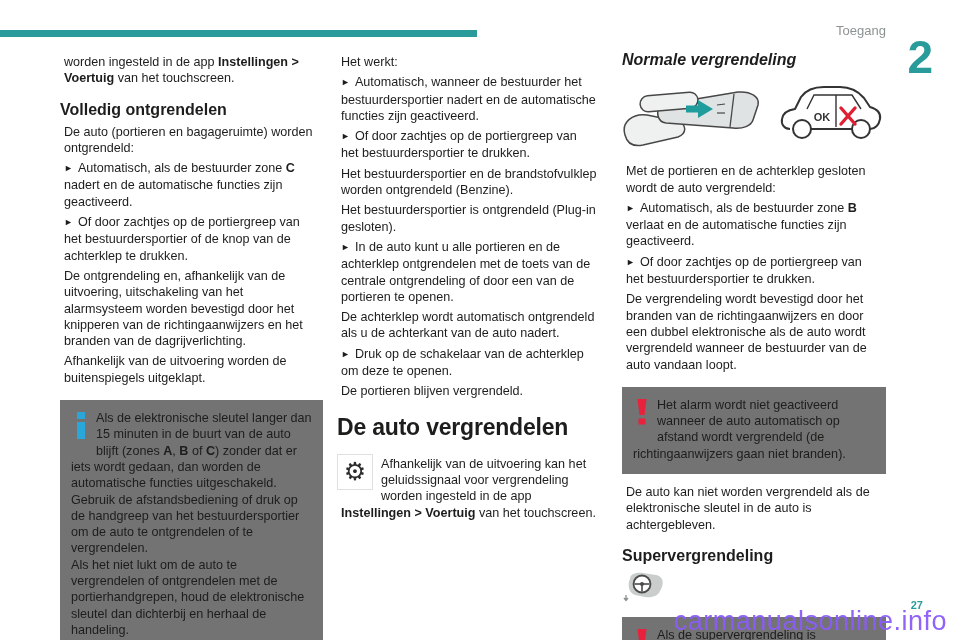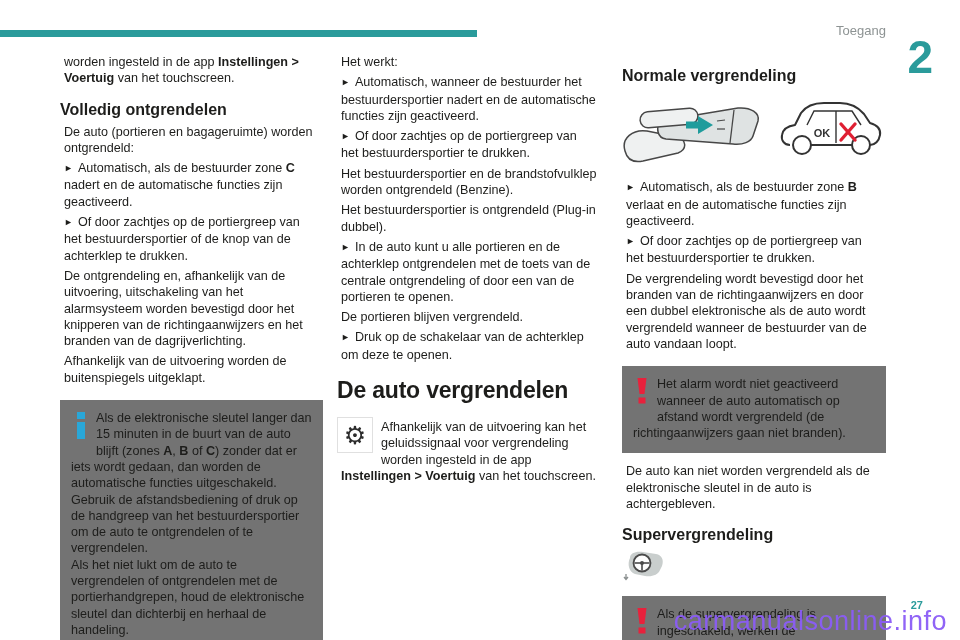--- a/index.html
+++ b/index.html
@@ -10,21 +10,21 @@
   .chapter-label{position:absolute;top:23px;right:74px;font-size:13px;color:#8d9393;}
   .chapter-num{position:absolute;top:34px;right:27px;font-size:46px;font-weight:bold;color:#2a9b9b;line-height:1;}
 
   .col{position:absolute;top:50px;font-size:12.6px;line-height:16.3px;}
   .col1{left:60px;width:263px;}
   .col2{left:337px;width:264px;}
   .col3{left:622px;width:264px;}
 
   .col p{margin:4px;}
   .col h2{font-size:16px;line-height:19px;margin:13px 0 5px 0;}
-  .col h2.first{margin-top:16px;}
+  .col h2.first{margin-top:0;font-style:italic;}
   .col h1{font-size:23px;line-height:25px;margin:15px 0 12px 0;letter-spacing:-0.2px;}
 
   .mk{font-size:9px;padding-right:5px;position:relative;top:-1px;}
   .rb{font-weight:bold;}
 
   .box{background:#737373;padding:10px 11px 12px 11px;margin:14px 0 10px 0;overflow:hidden;}
   .box .flicon{float:left;margin:2px 9px 2px 3px;}
   .box p{margin:0;}
 
   .gear-wrap{float:left;width:34px;height:34px;border:1px solid #e0e0e0;margin:2px 8px 2px 0;
@@ -68,25 +68,26 @@
       <p>Als het niet lukt om de auto te vergrendelen of ontgrendelen met de portierhandgrepen, houd de elektronische sleutel dan dichterbij en herhaal de handeling.</p>
     </div>
 
   </div>
 
   <div class="col col2">
     <p>Het werkt:</p>
     <p><span class="mk">►</span><span>Automatisch, wanneer de bestuurder het bestuurdersportier nadert en de automatische functies zijn geactiveerd.</span></p>
     <p><span class="mk">►</span><span>Of door zachtjes op de portiergreep van het bestuurdersportier te drukken.</span></p>
     <p>Het bestuurdersportier en de brandstofvulklep worden ontgrendeld (Benzine).</p>
-    <p>Het bestuurdersportier is ontgrendeld (Plug-in dubbel).</p>
+    <p>Het bestuurdersportier is ontgrendeld (Plug-in gesloten).</p>
     <p><span class="mk">►</span><span>In de auto kunt u alle portieren en de achterklep ontgrendelen met de toets van de centrale ontgrendeling of door een van de portieren te openen.</span></p>
 
+    <p>De achterklep wordt automatisch ontgrendeld als u de achterkant van de auto nadert.</p>
+    <p><span class="mk">►</span><span>Druk op de schakelaar van de achterklep om deze te openen.</span></p>
     <p>De portieren blijven vergrendeld.</p>
-    <p><span class="mk">►</span><span>Druk op de schakelaar van de achterklep om deze te openen.</span></p>
 
     <h1>De auto vergrendelen</h1>
     <div style="overflow:hidden;">
       <span class="gear-wrap">⚙</span>
       <p><span>Afhankelijk van de uitvoering kan het geluidssignaal voor vergrendeling worden ingesteld in de app </span><span class="rb">Instellingen &gt; Voertuig</span><span> van het touchscreen.</span></p>
     </div>
   </div>
 
   <div class="col col3">
     <h2 class="first">Normale vergrendeling</h2>
@@ -113,20 +114,21 @@
           <circle cx="81" cy="46" r="9" fill="#fff" stroke="#333" stroke-width="2"></circle>
           <text x="42" y="38" font-size="11" font-weight="bold" fill="#333" text-anchor="middle">OK</text>
           <g>
             <line x1="61" y1="25" x2="75" y2="41" stroke="#df1f32" stroke-width="3.4" stroke-linecap="round"></line>
             <line x1="75" y1="25" x2="61" y2="41" stroke="#df1f32" stroke-width="3.4" stroke-linecap="round"></line>
           </g>
         </g>
       </svg>
     </div>
 
+    <p>Met de portieren en de achterklep gesloten wordt de auto vergrendeld:</p>
     <p><span class="mk">►</span><span><span>Automatisch, als de bestuurder zone </span><span class="rb">B</span><span> verlaat en de automatische functies zijn geactiveerd.</span></span></p>
     <p><span class="mk">►</span><span>Of door zachtjes op de portiergreep van het bestuurdersportier te drukken.</span></p>
     <p>De vergrendeling wordt bevestigd door het branden van de richtingaanwijzers en door een dubbel elektronische als de auto wordt vergrendeld wanneer de bestuurder van de auto vandaan loopt.</p>
 
     <div class="box">
       <span class="flicon">
         <svg width="12" height="26" viewBox="0 0 12 26">
           <polygon points="1.5,0 10.5,0 8.5,16 3.5,16" fill="#e8213c"></polygon>
           <rect x="2.5" y="19.5" width="7" height="6" fill="#e8213c"></rect>
         </svg>

